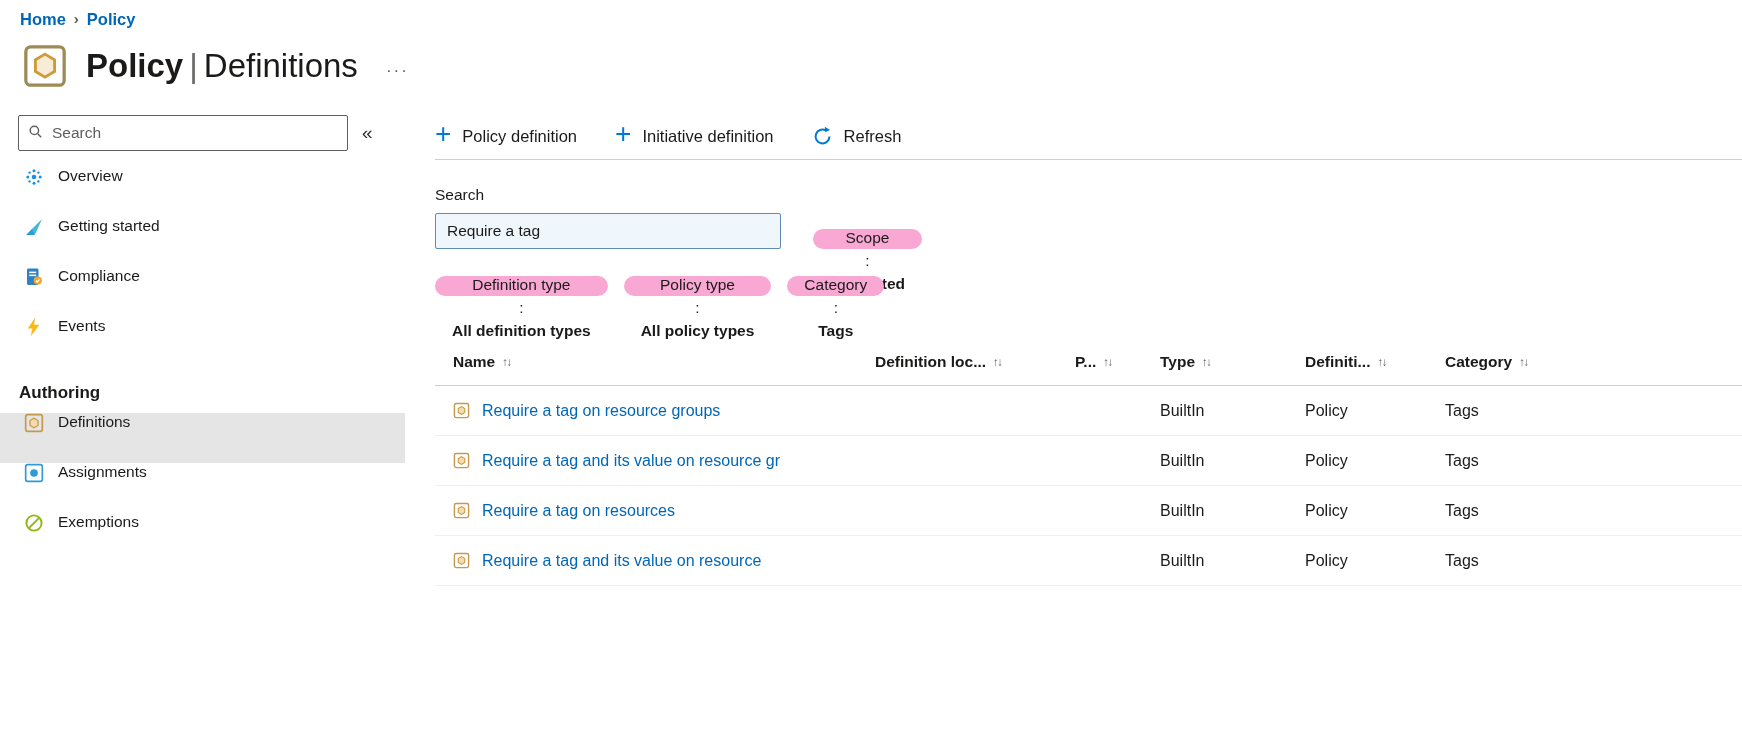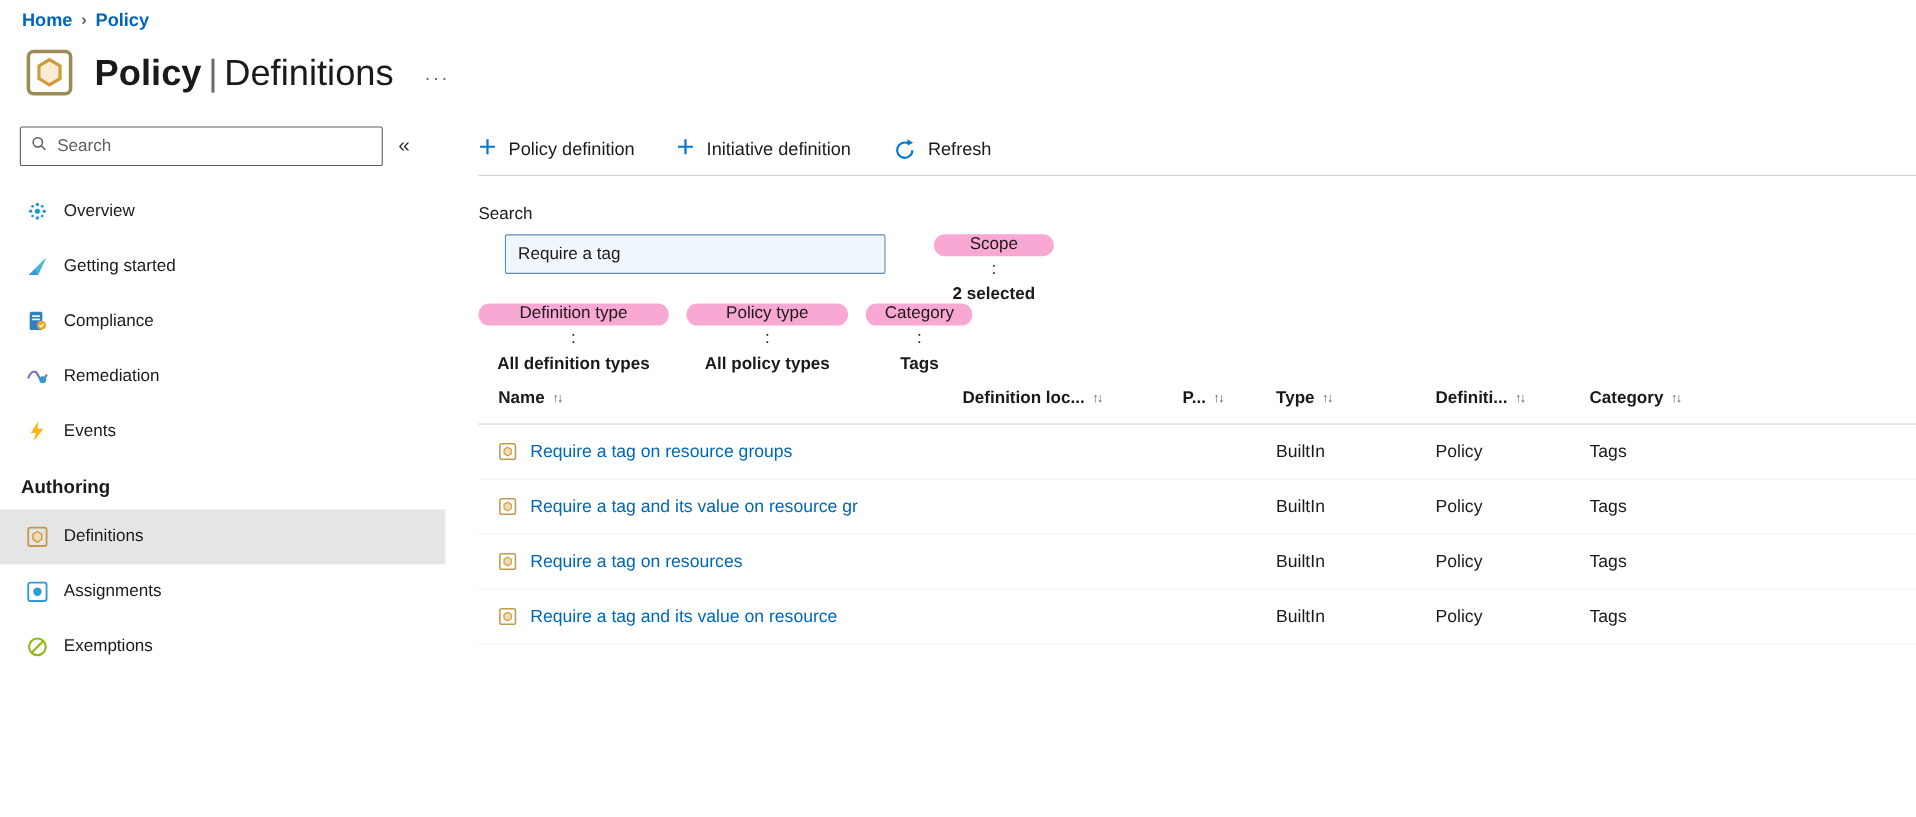--- a/index.html
+++ b/index.html
@@ -32,36 +32,36 @@
   .main { flex:1; min-width:0; padding-left:30px; }
 
   
   .side-search-row { display:flex; align-items:center; padding-left:18px; }
   .side-search { width:330px; height:36px; border:1px solid #605e5c; border-radius:2px;
                  display:flex; align-items:center; gap:7px; padding:0 9px; background:#fff; }
   .side-search input { border:none; outline:none; flex:1; font-size:15.5px; font-family:inherit; color:#1b1a19; background:transparent; }
   .side-search input::placeholder { color:#605e5c; }
   .collapse-btn { margin-left:14px; color:#323130; font-size:19px; cursor:pointer; }
   .nav { margin-top:16px; }
-  .nav-item { height:50px; display:flex; align-items:center; gap:14px; padding-left:24px;
+  .nav-item { height:50px; display:flex; gap:14px; padding-left:24px;
               font-size:15.5px; cursor:pointer; color:#1b1a19; }
   .nav-item.selected { background:#e5e5e5; }
   .nav-icon { width:20px; height:20px; flex:none; display:flex; align-items:center; justify-content:center; }
   .section-header { font-weight:700; font-size:17px; padding:16px 0 10px 19px; color:#1b1a19; }
 
   
   .toolbar { display:flex; align-items:center; gap:38px; height:42px; }
   .tb-btn { display:flex; align-items:center; gap:11px; font-size:16.5px; color:#1b1a19; cursor:pointer; }
   .plus-glyph { color:#0078d4; font-size:28px; font-weight:300; line-height:20px; margin-top:-4px; }
   .tb-icon { display:flex; align-items:center; }
   .toolbar-divider { border-bottom:1px solid #d2d0ce; margin-top:2px; }
 
   
   .search-label { margin-top:26px; font-size:15.5px; }
-  .search-row { display:flex; align-items:flex-start; gap:44px; margin-top:9px;margin-left:24px; }
+  .search-row { display:flex; align-items:flex-end; gap:32px; margin-top:9px; }
   .main-search { width:346px; height:36px; background:#eff6fc; border:1px solid #5e8cb3; border-radius:2px;
                  padding:0 11px; font-size:15.5px; font-family:inherit; color:#1b1a19; outline:none; }
   .pill { display:inline-flex; align-items:center; height:20px; padding:0 17px; background:#f9a8d4;
           border-radius:18px; font-size:15.5px; gap:5px; cursor:pointer; white-space:nowrap;flex-direction:column; }
   .pill-value { font-weight:700; }
   .pills-row { display:flex; gap:16px; margin-top:27px; }
 
   
   .table { margin-top:42px; }
   .tr, .thead { display:grid; grid-template-columns:422px 200px 85px 145px 140px 1fr; padding-left:18px; align-items:center; }
@@ -147,29 +147,20 @@
               <rect x="5.2" y="7.6" width="7" height="1.5" fill="#fff"></rect>
               <circle cx="13.8" cy="13.6" r="4.1" fill="#f7a325"></circle>
               <path d="M11.9 13.7 l1.3 1.3 2.4-2.7" stroke="#fff" stroke-width="1.3" fill="none"></path>
             </svg>
         </span>
         <span>Compliance</span>
       </div>
       <div class="nav-item">
         <span class="nav-icon">
           <svg width="20" height="20" viewBox="0 0 20 20">
-              <path d="M1.5 12 C4.5 4.5, 8.5 4.5, 10.5 9 S 15.5 15.5, 18.5 8.5" fill="none" stroke="#7c71c9" stroke-width="2"></path>
-              <circle cx="14.8" cy="13.2" r="3.1" fill="#2e9bd6"></circle>
-            </svg>
-        </span>
-        <span>Remediation</span>
-      </div>
-      <div class="nav-item">
-        <span class="nav-icon">
-          <svg width="20" height="20" viewBox="0 0 20 20">
               <path d="M11 0.8 L3.8 11.6 H8.4 L6.8 19.2 L15.4 7.8 H10.2 Z" fill="#fdb714"></path>
             </svg>
         </span>
         <span>Events</span>
       </div>
 
       <div class="section-header">Authoring</div>
 
       <div class="nav-item selected">
         <span class="nav-icon">

